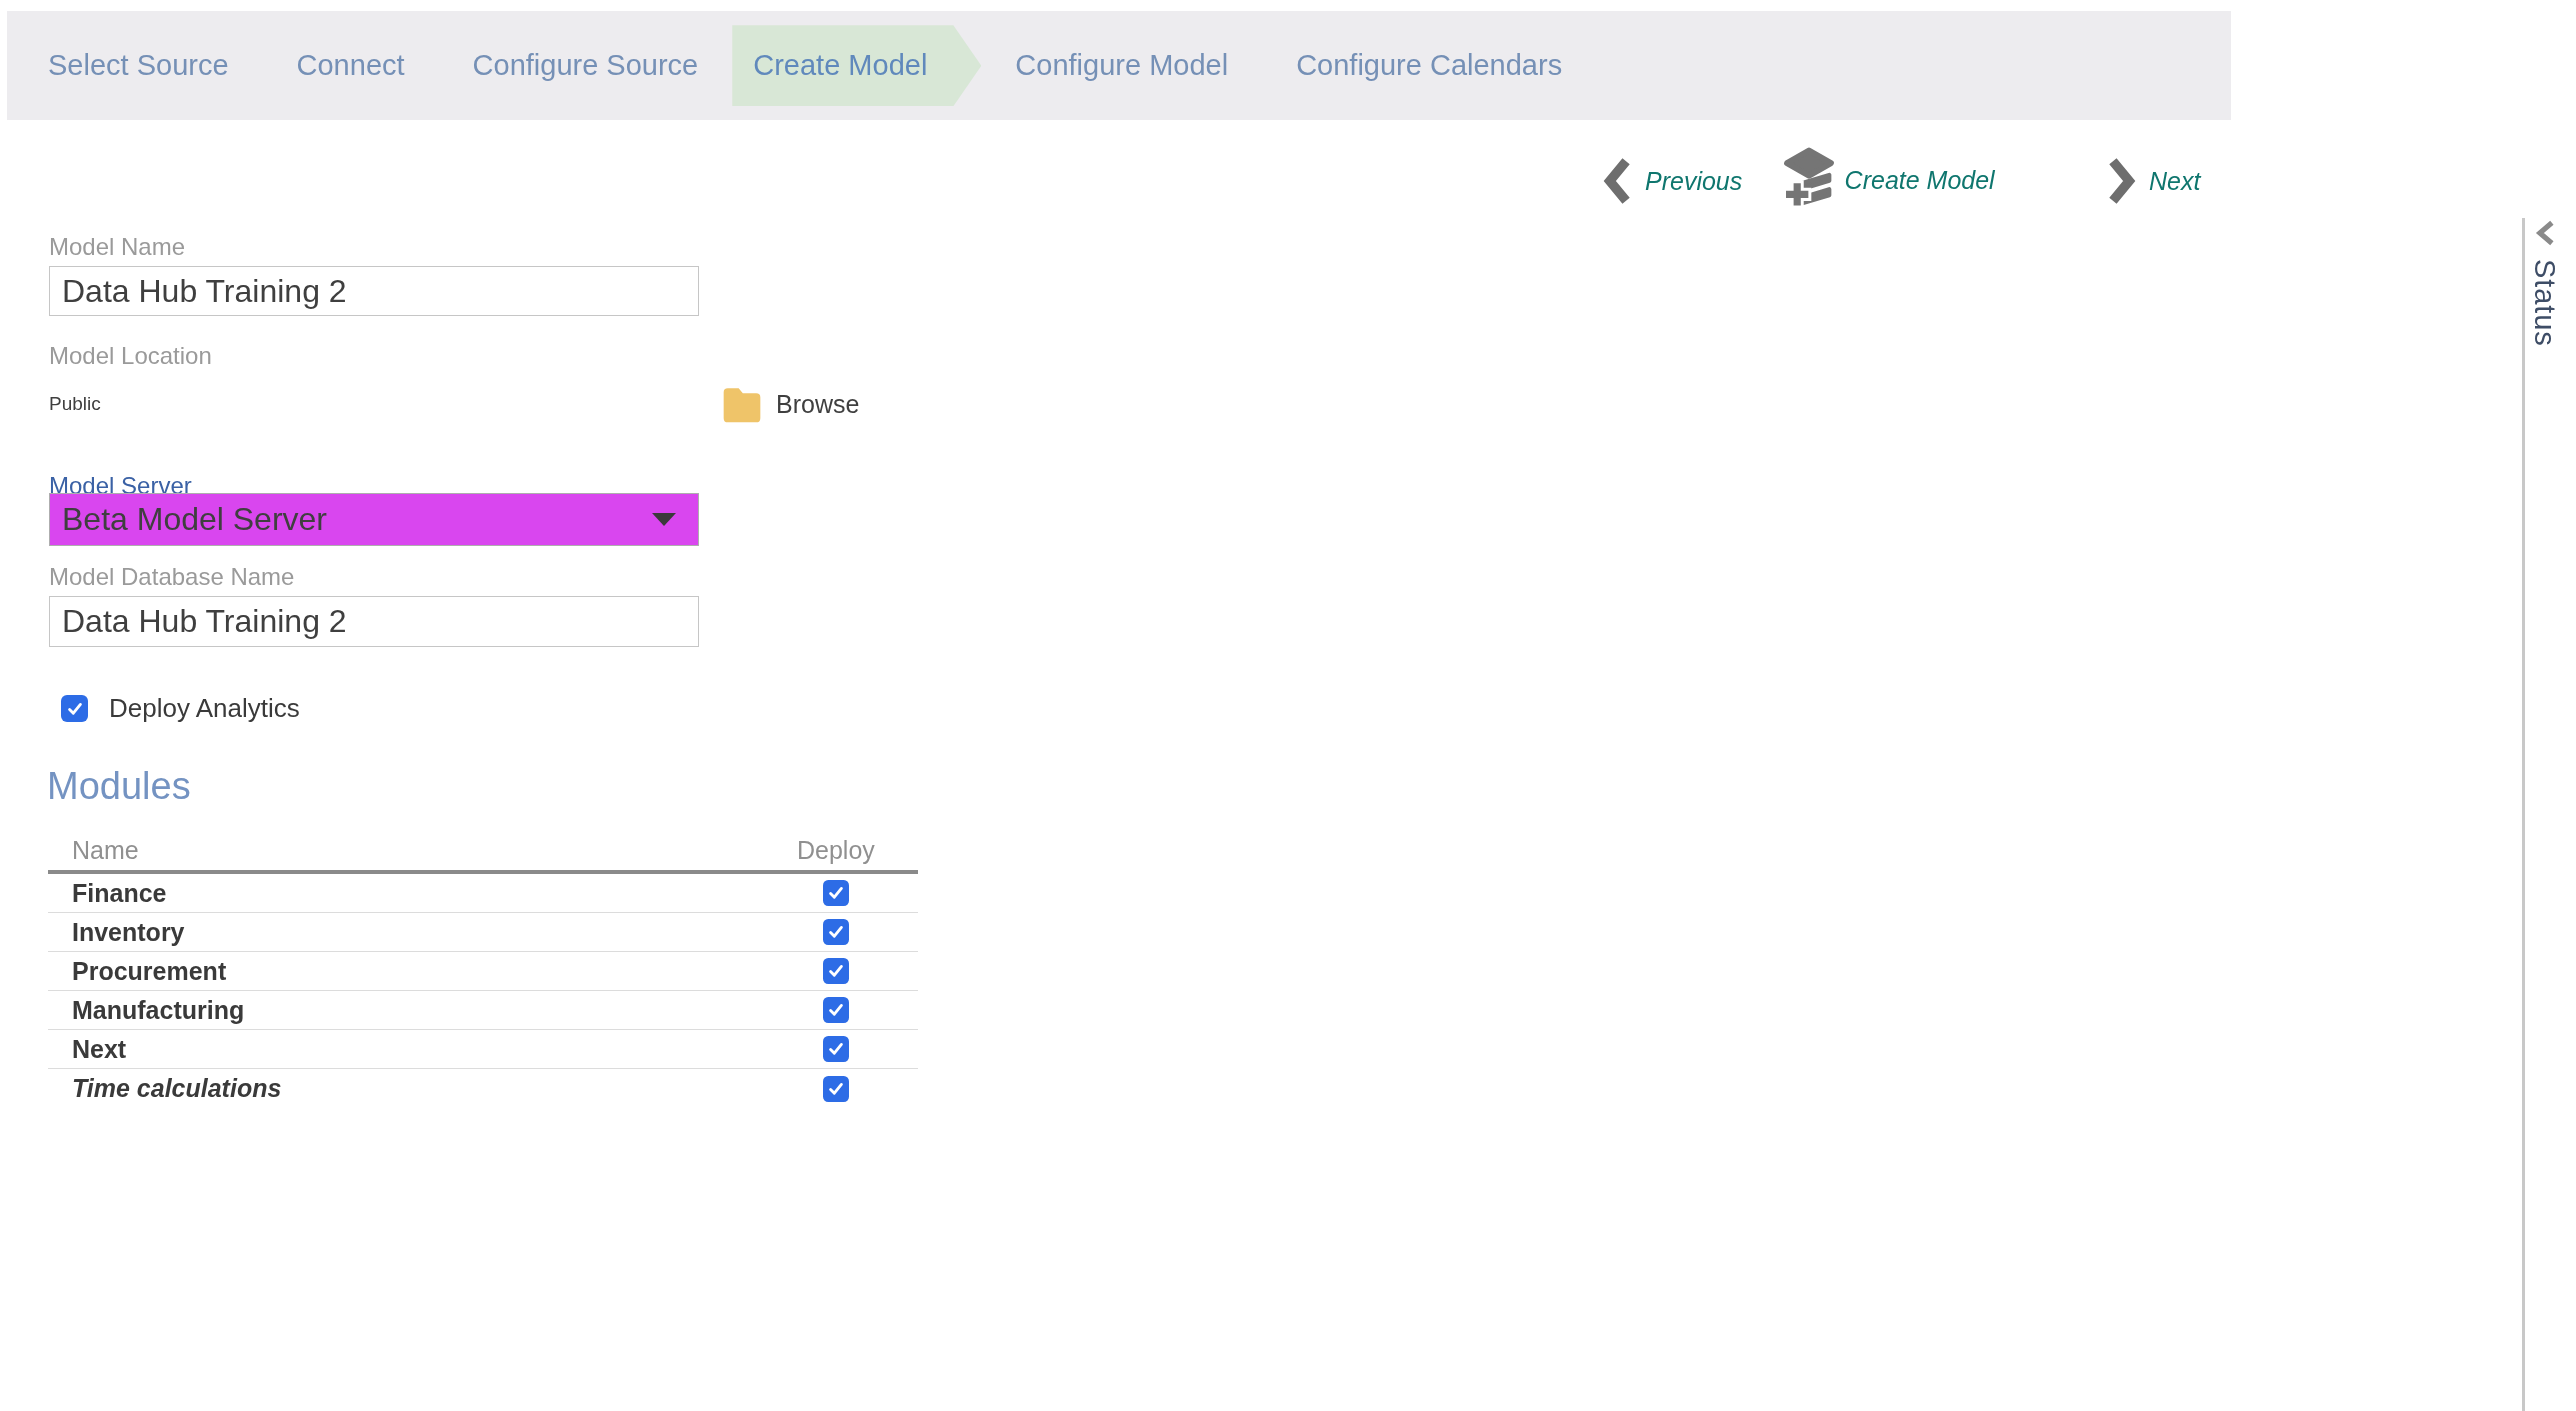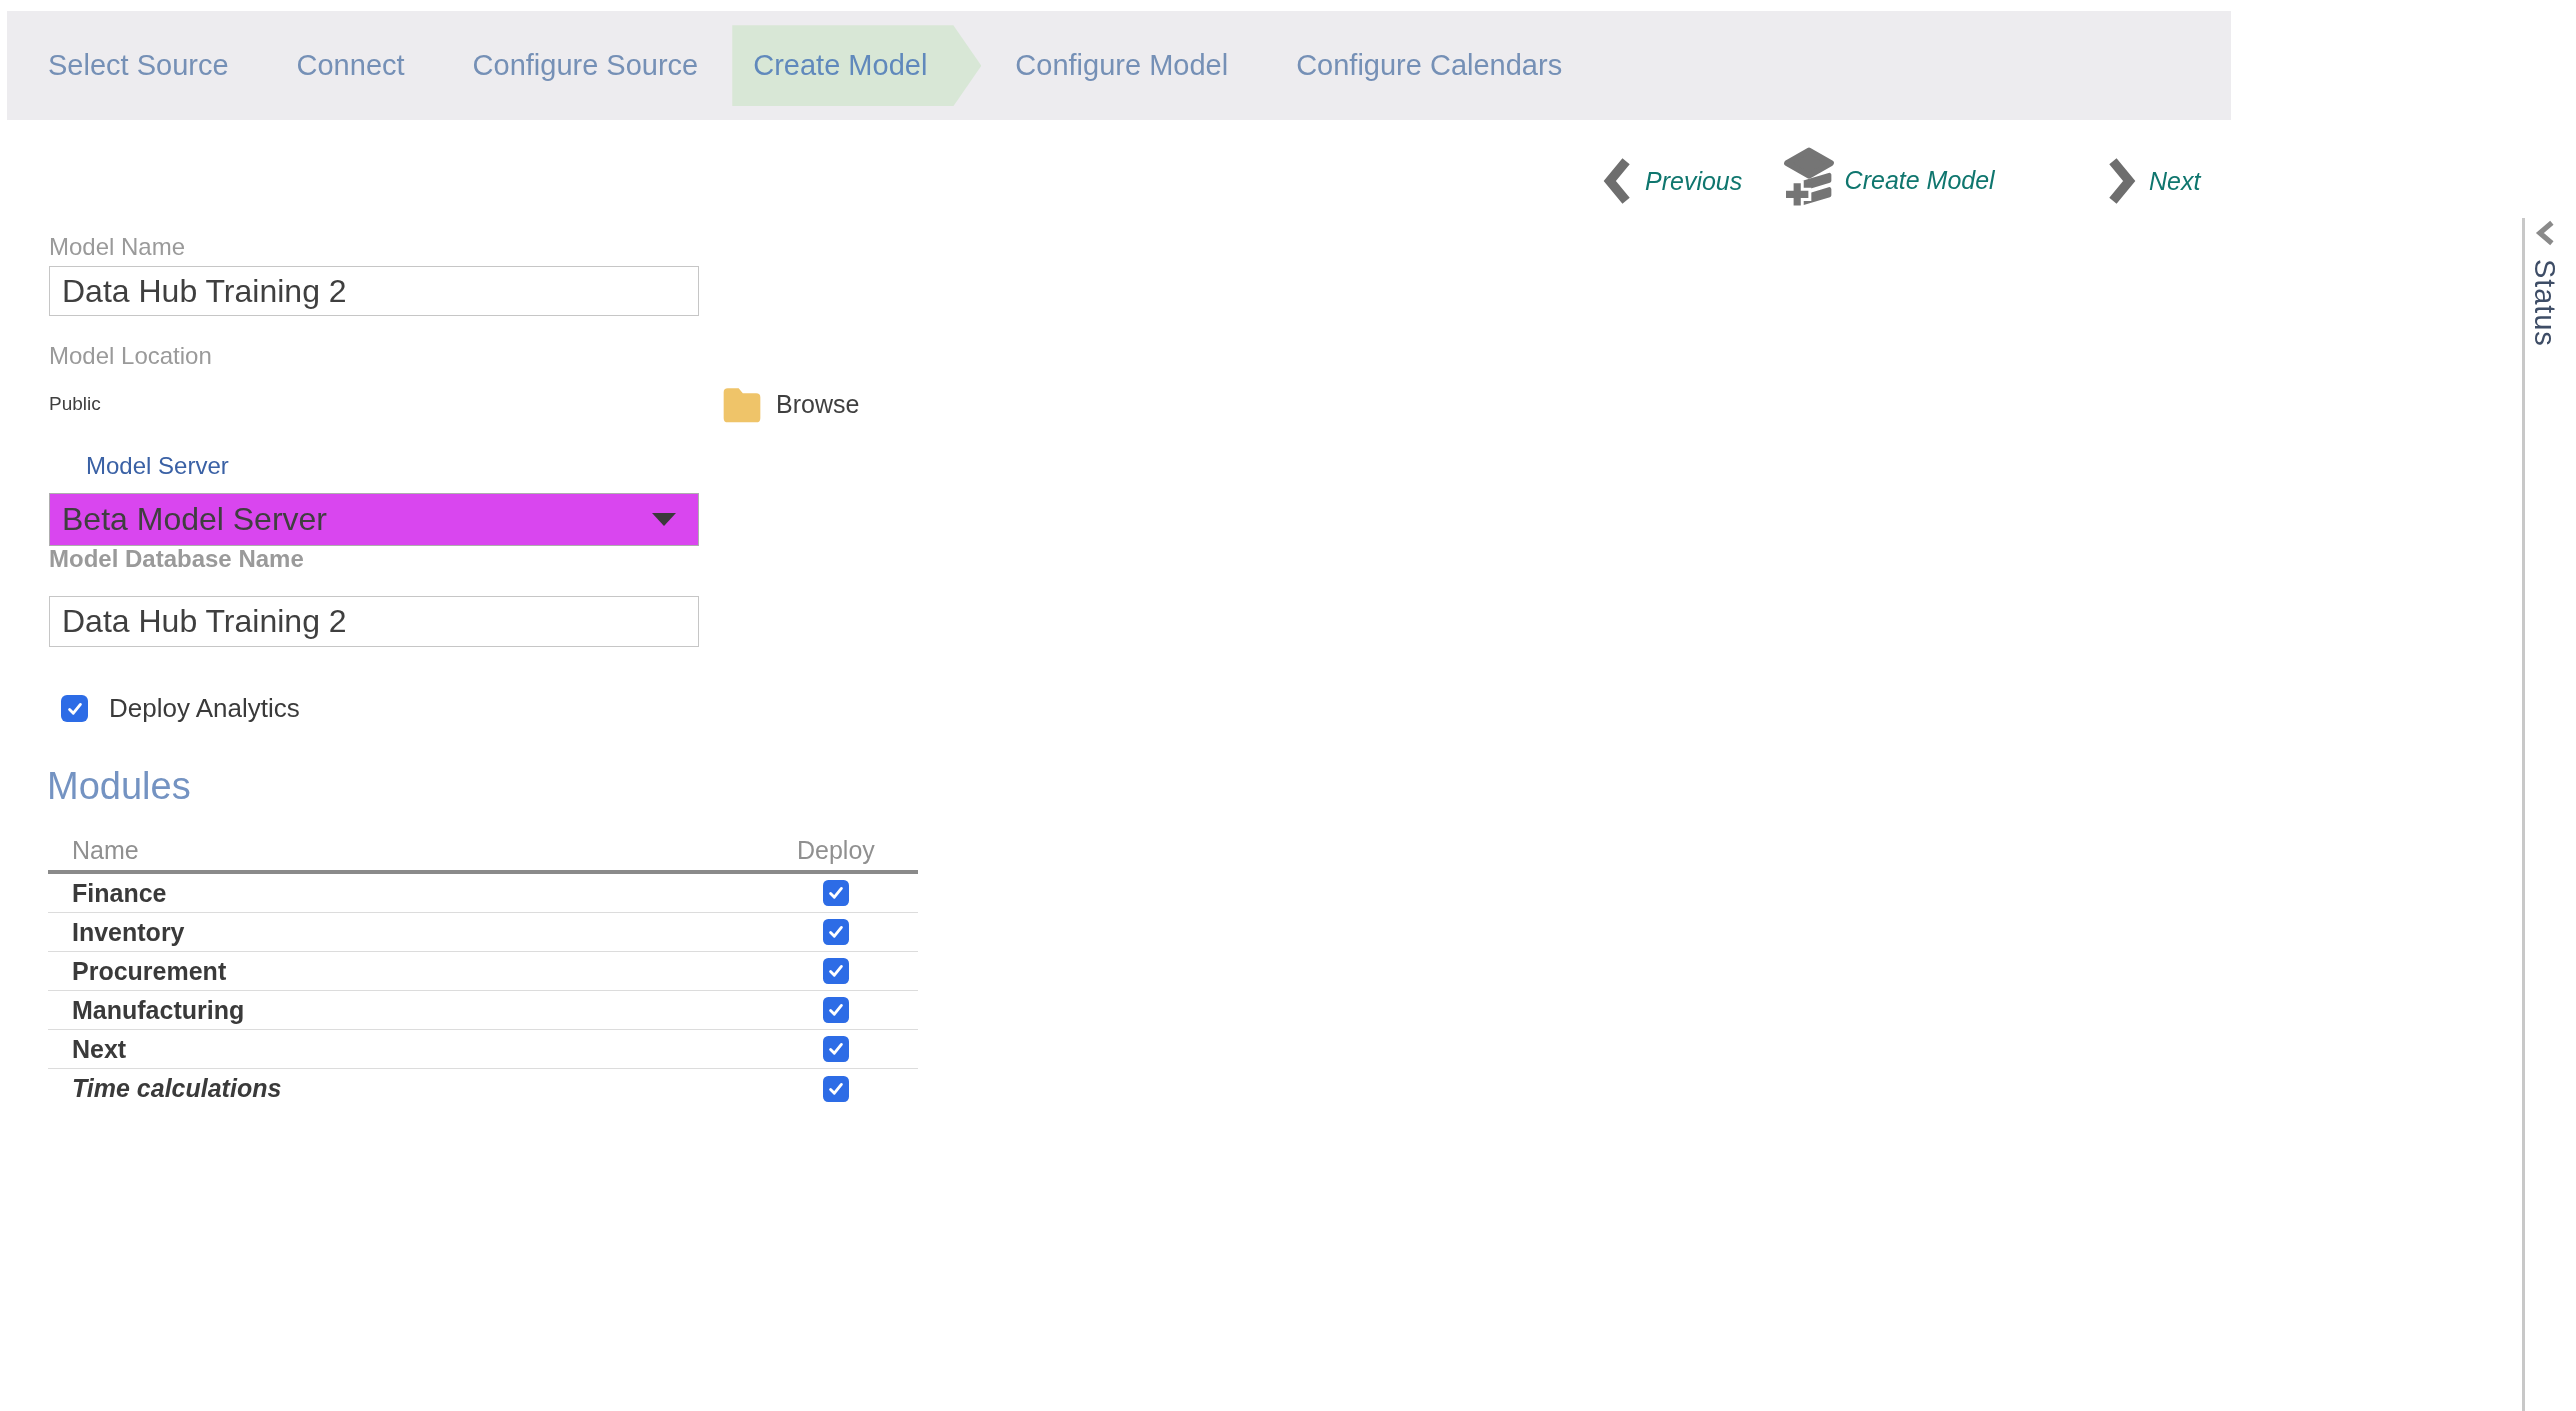--- a/index.html
+++ b/index.html
@@ -134,27 +134,27 @@
 
   <div class="browse-group">
     <span class="icon">
       <svg width="40" height="38" viewBox="0 0 48 44">
         <path d="M2 8 q0-5 5-5 h13 l5 6 h16 q5 0 5 5 v25 q0 5-5 5 H7 q-5 0-5-5 z" fill="#efc469"></path>
       </svg>
     </span>
     <span class="tlabel">Browse</span>
   </div>
 
-  <div class="flabel blue" style="top:452px;margin-left:37px;">Model Server</div>
+  <div class="flabel blue" style="top:472px;">Model Server</div>
   <div class="selectbox">
     <span class="sel-text">Beta Model Server</span>
     <span class="caret-down"></span>
   </div>
 
-  <div class="flabel" style="top:545px;font-weight:bold;">Model Database Name</div>
+  <div class="flabel" style="top:563px;">Model Database Name</div>
   <input class="tinput" style="top: 596px; height: 51px;" value="Data Hub Training 2">
 
   <div class="analytics-row">
     <span class="checkbox">
       <svg viewBox="0 0 24 24">
           <polyline points="5.5,12.5 10,17 18.5,6.5" fill="none" stroke="#ffffff" stroke-width="3.4" stroke-linecap="round" stroke-linejoin="round"></polyline>
         </svg>
     </span>
     <span class="alabel">Deploy Analytics</span>
   </div>

